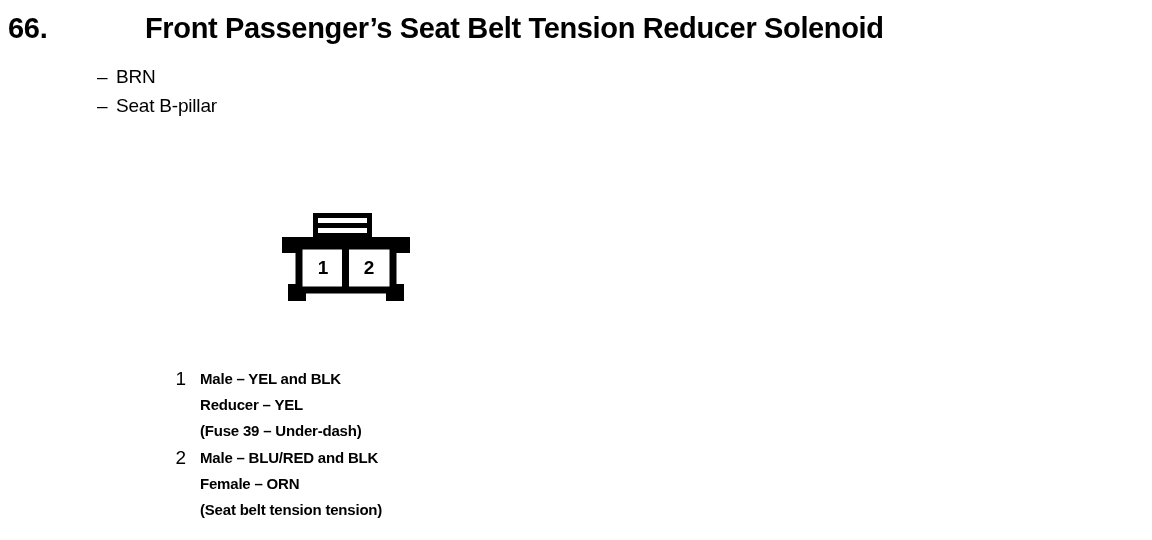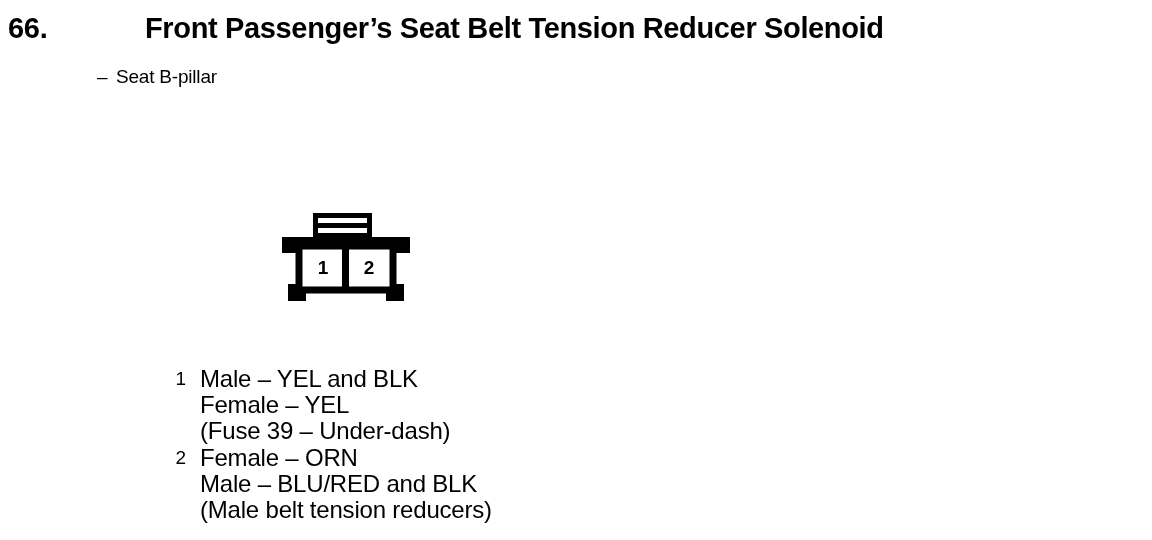--- a/index.html
+++ b/index.html
@@ -96,35 +96,39 @@
     top: 0;
     width: 26px;
     text-align: right;
     font-size: 19px;
     line-height: 26px;
   }
   .legend-lines {
     margin-left: 40px;
   }
   .legend-line {
-    font-size: 24px;
+    font-size: 15px;
     line-height: 26px;
     white-space: nowrap;
     letter-spacing: -0.2px;
+    font-weight: bold;
   }
 </style>
 </head>
 <body>
 
 <div id="title-row">
   <span id="entry-number">66.</span>
   <span id="entry-title">Front Passenger’s Seat Belt Tension Reducer Solenoid</span>
 </div>
 
 <div id="spec-list">
+  <div class="spec-line">
+    <span class="spec-dash">–</span><span>BRN</span>
+  </div>
   <div class="spec-line">
     <span class="spec-dash">–</span><span>Seat B-pillar</span>
   </div>
 </div>
 
 <div id="connector-diagram">
   <svg width="144" height="102" viewBox="0 0 144 102" xmlns="http://www.w3.org/2000/svg">
 
     <rect x="37" y="7" width="59" height="26" fill="#000000"></rect>
     <rect x="42" y="12" width="49" height="5" fill="#ffffff"></rect>
@@ -158,27 +162,27 @@
     <text class="pin-number-text" x="93" y="68" text-anchor="middle">2</text>
   </svg>
 </div>
 
 <div id="pin-legend">
 
   <div class="legend-entry">
     <span class="legend-index">1</span>
     <div class="legend-lines">
       <div class="legend-line">Male – YEL and BLK</div>
-      <div class="legend-line">Female – YEL</div>
+      <div class="legend-line">Reducer – YEL</div>
       <div class="legend-line">(Fuse 39 – Under-dash)</div>
     </div>
   </div>
 
   <div class="legend-entry">
     <span class="legend-index">2</span>
     <div class="legend-lines">
+      <div class="legend-line">Male – BLU/RED and BLK</div>
       <div class="legend-line">Female – ORN</div>
-      <div class="legend-line">Male – BLU/RED and BLK</div>
-      <div class="legend-line">(Male belt tension reducers)</div>
+      <div class="legend-line">(Seat belt tension tension)</div>
     </div>
   </div>
 
 </div>
 
 </body></html>

